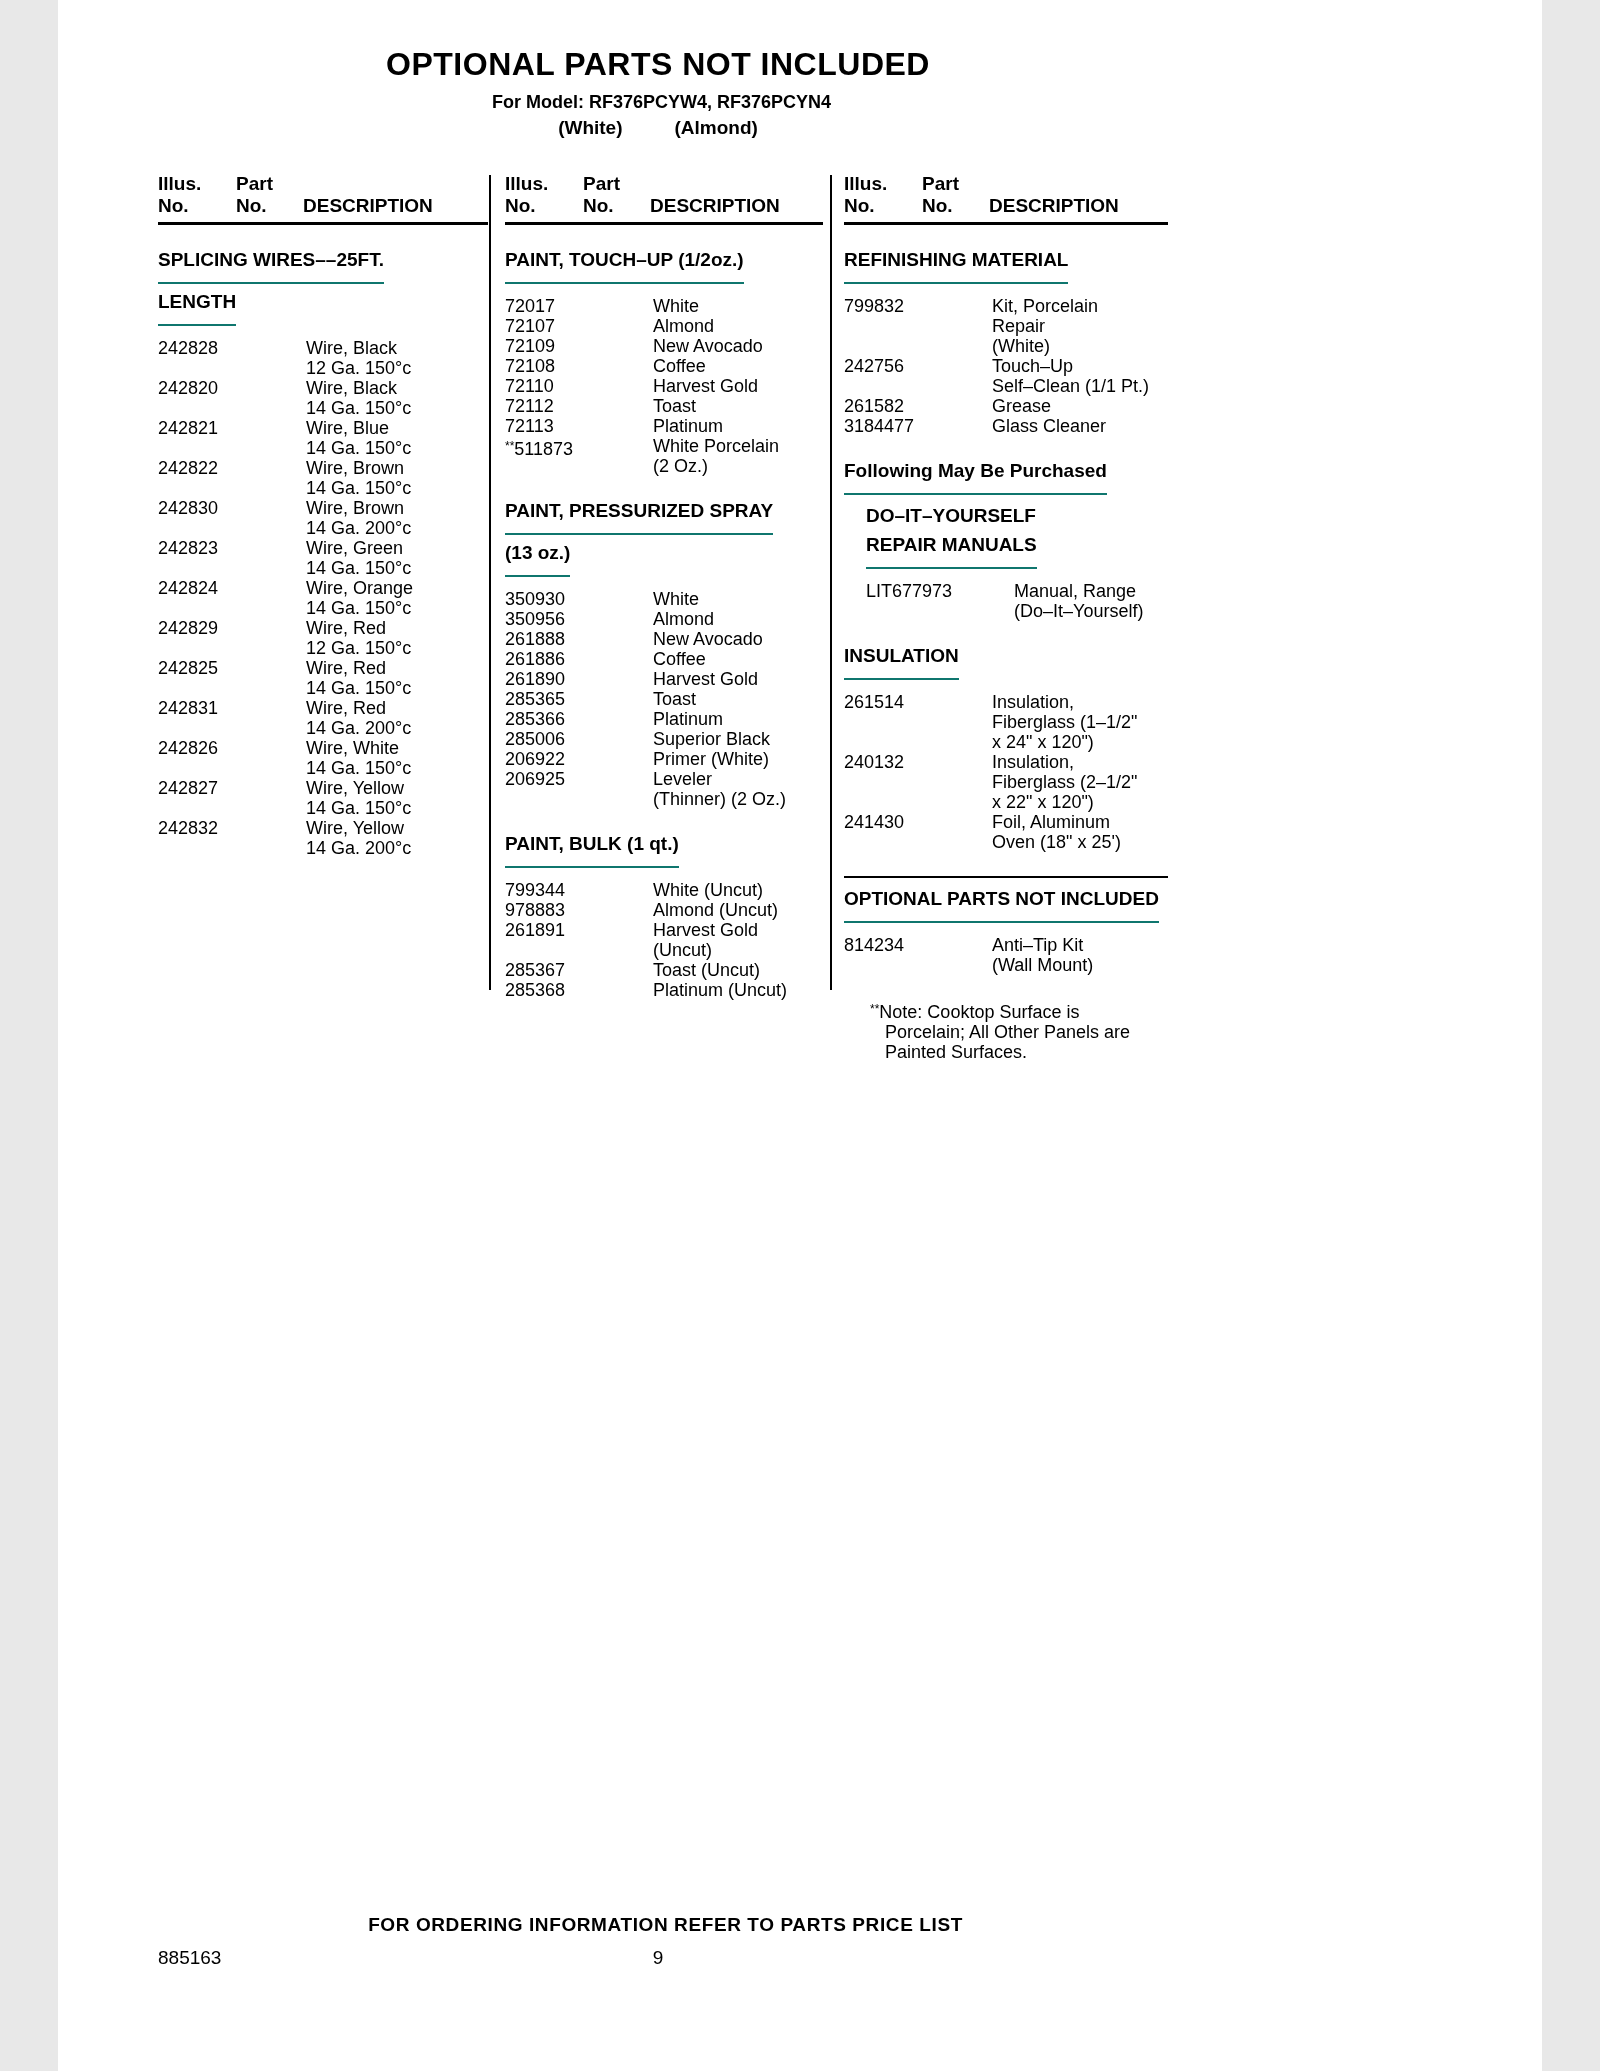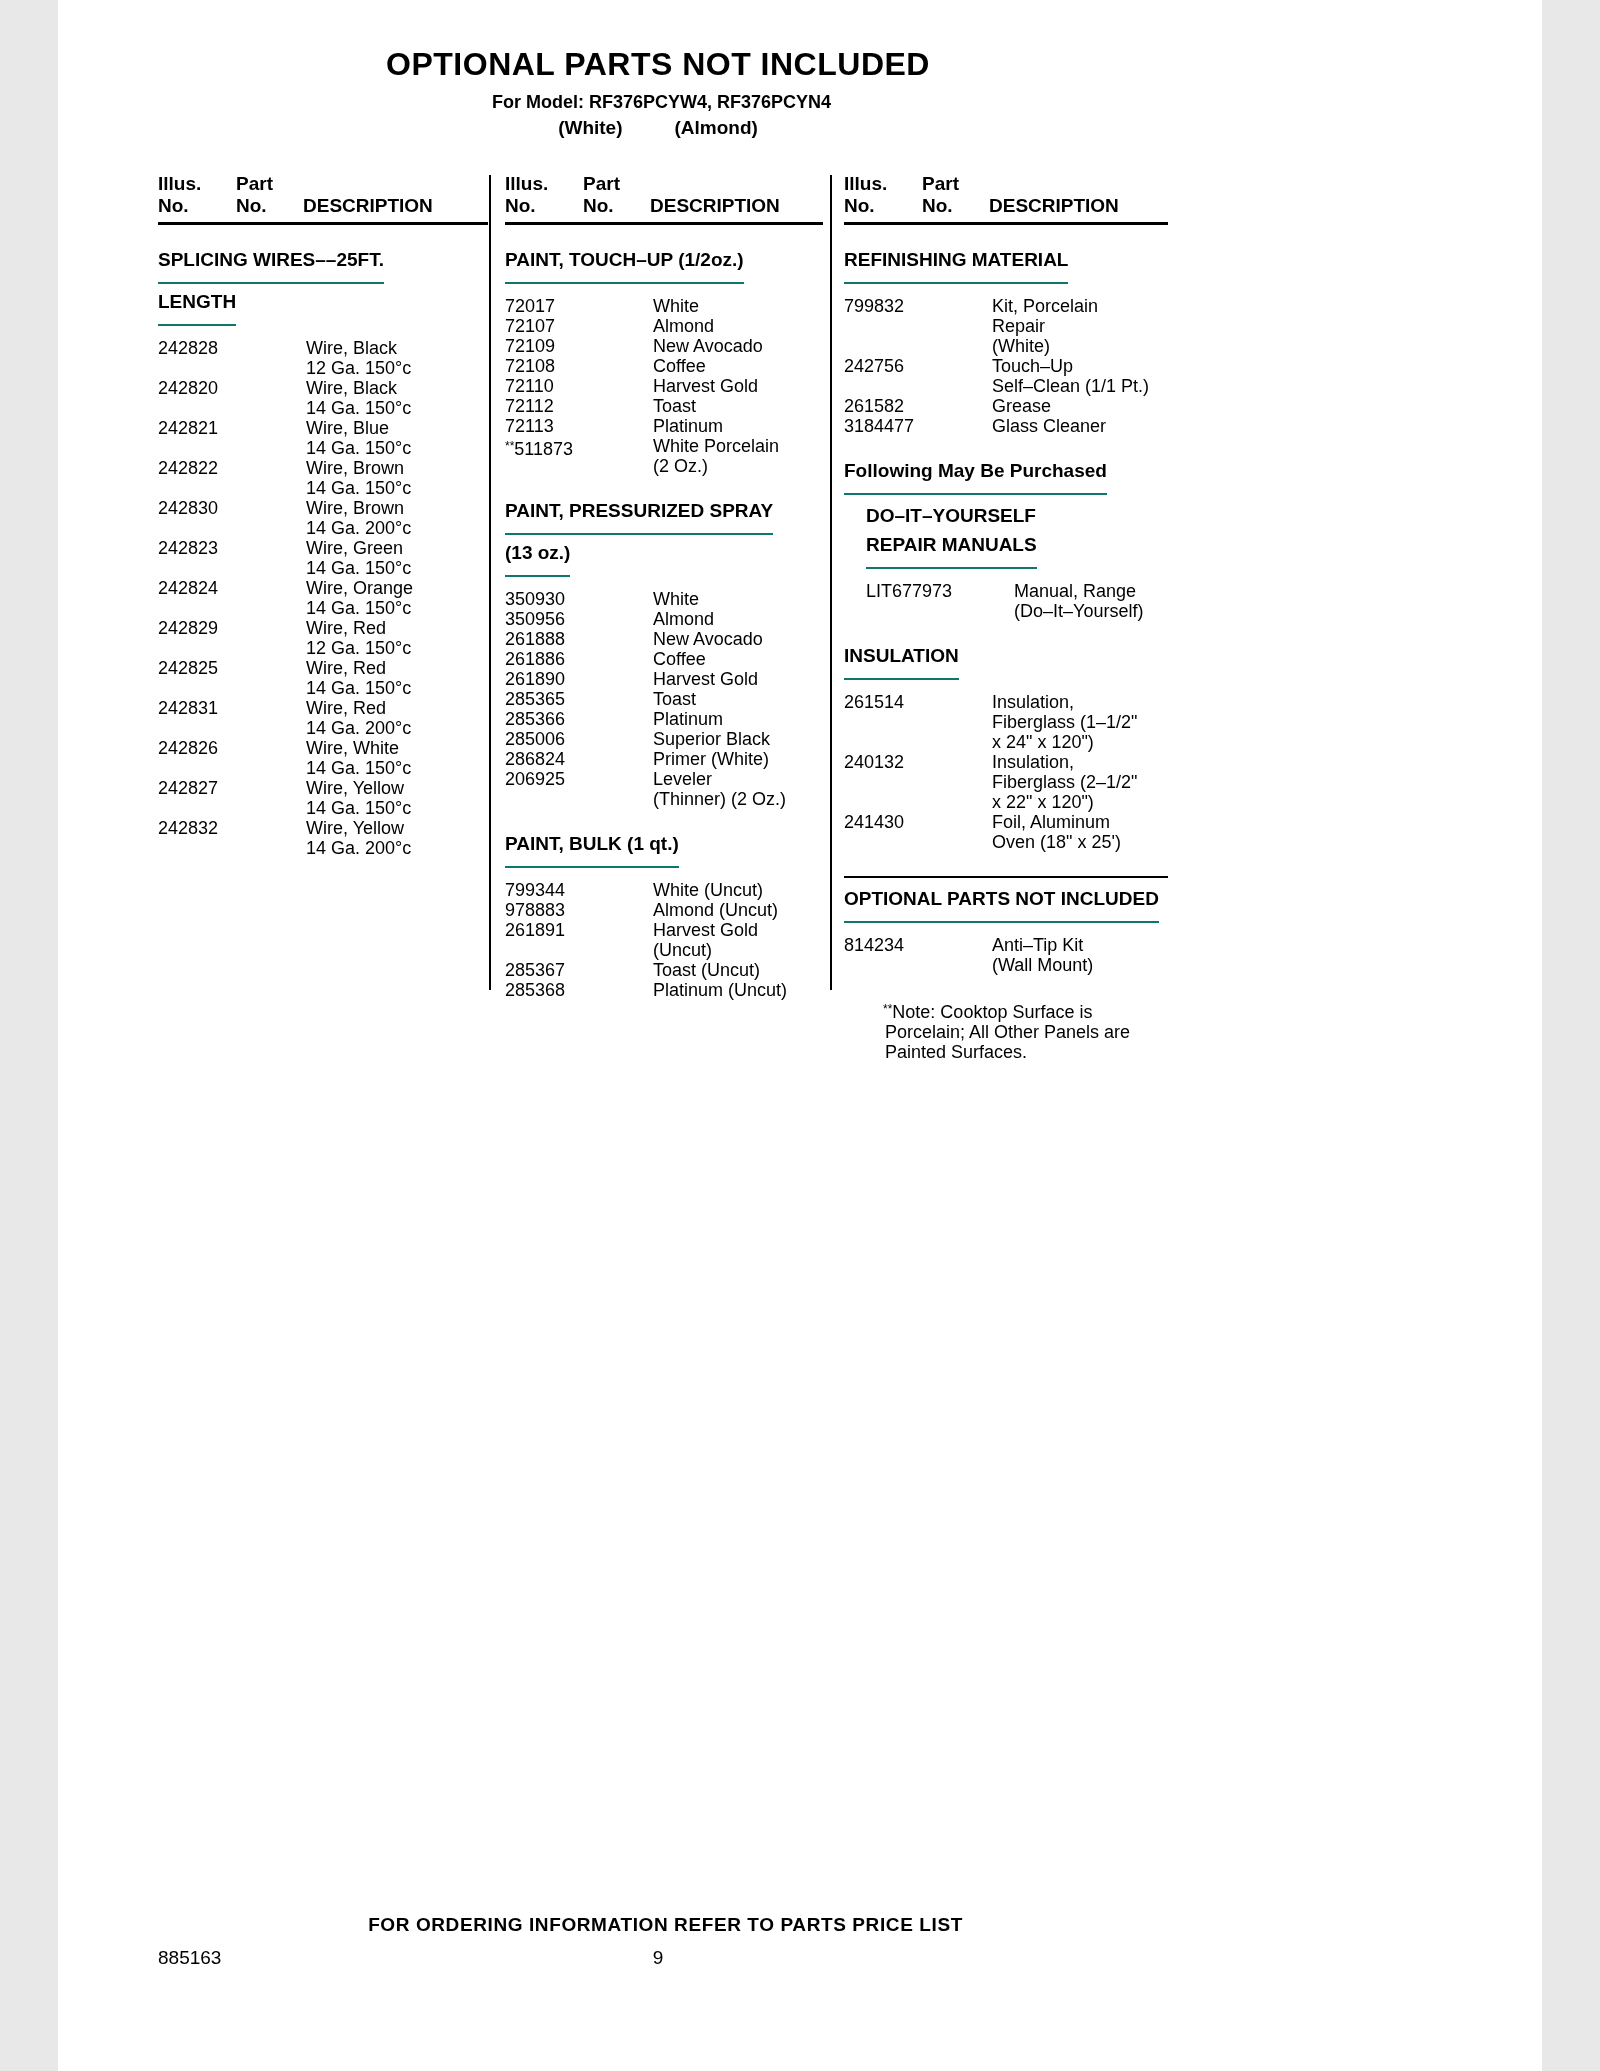--- a/index.html
+++ b/index.html
@@ -102,21 +102,21 @@
   .desc { margin-left: 10px; }
   sup.fn {
     font-size: 12px;
     vertical-align: 5px;
     letter-spacing: 0;
   }
 
   
   .note { margin-top: 24px; margin-left: 22px; }
   .note .note-line { margin-left: 19px; }
-  .note .note-first { margin-left: 17px; }
+  .note .note-first { margin-left: 4px; }
 
   
   .footer-note {
     position: absolute;
     top: 1916px;
     left: 0;
     width: 1215px;
     text-align: center;
     font-size: 19px;
     line-height: 18px;
@@ -379,21 +379,21 @@
                 <div class="desc-line">Platinum</div>
               </div>
             </div>
             <div class="item">
               <div class="pno">285006</div>
               <div class="desc">
                 <div class="desc-line">Superior Black</div>
               </div>
             </div>
             <div class="item">
-              <div class="pno">286824</div>
+              <div class="pno">206922</div>
               <div class="desc">
                 <div class="desc-line">Primer (White)</div>
               </div>
             </div>
             <div class="item">
               <div class="pno">206925</div>
               <div class="desc">
                 <div class="desc-line">Leveler</div>
                 <div class="desc-line">(Thinner) (2 Oz.)</div>
               </div>

